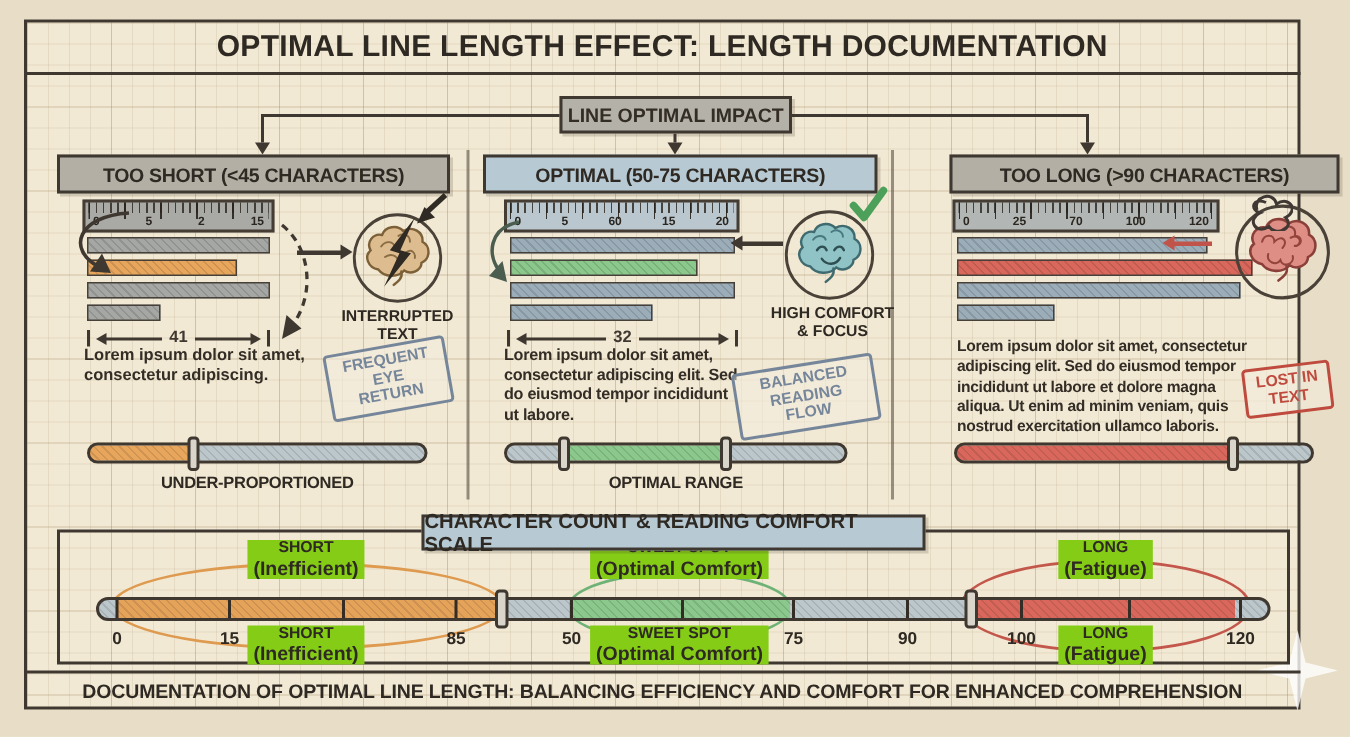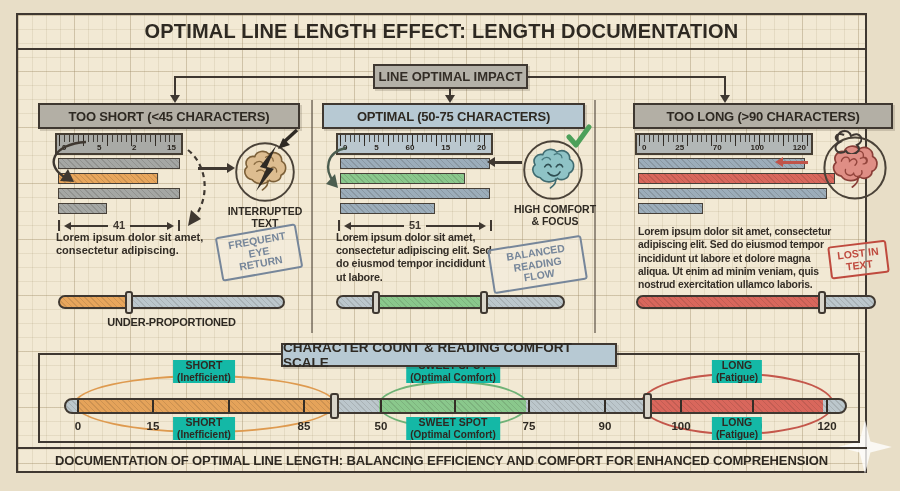--- a/index.html
+++ b/index.html
@@ -106,23 +106,23 @@
   .zone-ellipse{position:absolute;border-radius:50%;border:2.5px solid;z-index:0}
   .ze1{left:34px;top:20px;width:262px;height:58px;border-color:#de9a4f}
   .ze2{left:338px;top:26px;width:150px;height:48px;border-color:#6fb276}
   .ze3{left:600px;top:18px;width:194px;height:62px;border-color:#c4574b}
   .track{position:absolute;left:24px;top:43px;width:783px;height:16px;border:2px solid #3f3831;border-radius:9px;z-index:1;
     background-image:repeating-linear-gradient(45deg,rgba(30,25,20,.12) 0 1px,transparent 1px 4px),
       linear-gradient(90deg,#bcc7cc 0 1.5%,#e5a35a 1.5% 34.2%,#bcc7cc 34.2% 40.2%,#8ac88c 40.2% 59.1%,#bcc7cc 59.1% 74.2%,#d9675c 74.2% 97.2%,#bcc7cc 97.2% 100%)}
   .stick{position:absolute;top:0;width:2px;height:12px;background:#332d26}
   .ticklabel{position:absolute;top:20px;transform:translateX(-50%);font-weight:bold;font-size:11.5px;color:#2e2922;z-index:2}
   .shandle{position:absolute;top:-7px;width:9px;height:26px;background:#d9d5ca;border:2px solid #3f3831;border-radius:3px;z-index:2}
-  .zlabel{position:absolute;transform:translateX(-50%);text-align:center;line-height:1.12;background:#14b8a6;padding:0 4px;z-index:2;color:#2e2922}
+  .zlabel{position:absolute;transform:translateX(-50%);text-align:center;line-height:1.12;background:#84cc16;padding:0 4px;z-index:2;color:#2e2922}
   .zlabel .zl1{display:block;font-size:10.5px;font-weight:bold}
-  .zlabel .zl2{display:block;font-size:10px;font-weight:bold}
+  .zlabel .zl2{display:block;font-size:13px;font-weight:bold}
   .zlabel.above{top:5px}
   .zlabel.below{top:62px}
   .footer{position:absolute;left:16px;top:447px;width:851px;height:24px;border-top:2.5px solid #3f3831;
     display:flex;align-items:center;justify-content:center;font-weight:bold;font-size:13px;letter-spacing:-.1px;color:#2e2922}
 </style>
 </head>
 <body>
 
 <div class="canvas">
   <div class="frame"></div>
@@ -200,21 +200,21 @@
     <div class="bars">
       <div class="bar" style="width: 100%;"></div>
       <div class="bar accent-green" style="width: 83%;"></div>
       <div class="bar" style="width: 100%;"></div>
       <div class="bar" style="width: 63%;"></div>
     </div>
     <div class="dim">
       <i class="dtick"></i>
         <i class="dah l"></i>
         <span class="dline"></span>
-      <span class="dnum">51</span>
+      <span class="dnum">32</span>
       <span class="dline"></span>
         <i class="dah r"></i>
         <i class="dtick"></i>
     </div>
     <div class="body-text">Lorem ipsum dolor sit amet,
 consectetur adipiscing elit. Sed
 do eiusmod tempor incididunt
 ut labore.</div>
     <div class="stamp blue">BALANCED
 READING FLOW</div>
@@ -227,20 +227,21 @@
         <path d="M42,54 C47,61 57,61 61,53" fill="none" stroke="#2f4e52" stroke-width="2.5" stroke-linecap="round"></path>
         <path d="M54,64 C56,71 50,75 46,78" fill="none" stroke="#3f6b70" stroke-width="2.5" stroke-linecap="round"></path>
       </svg>
     </div>
     <div class="brain-label">HIGH COMFORT
 &amp; FOCUS</div>
     <div class="pslider">
       <div class="handle" style="left:calc(17% - 4px)"></div>
       <div class="handle" style="left:calc(65% - 4px)"></div>
     </div>
+    <div class="pslider-label">OPTIMAL RANGE</div>
   </div>
 
   <div class="panel p3">
     <div class="phead">TOO LONG (&gt;90 CHARACTERS)</div>
     <div class="ruler">
       <span>0</span>
       <span>25</span>
       <span>70</span>
       <span>100</span>
       <span>120</span>

